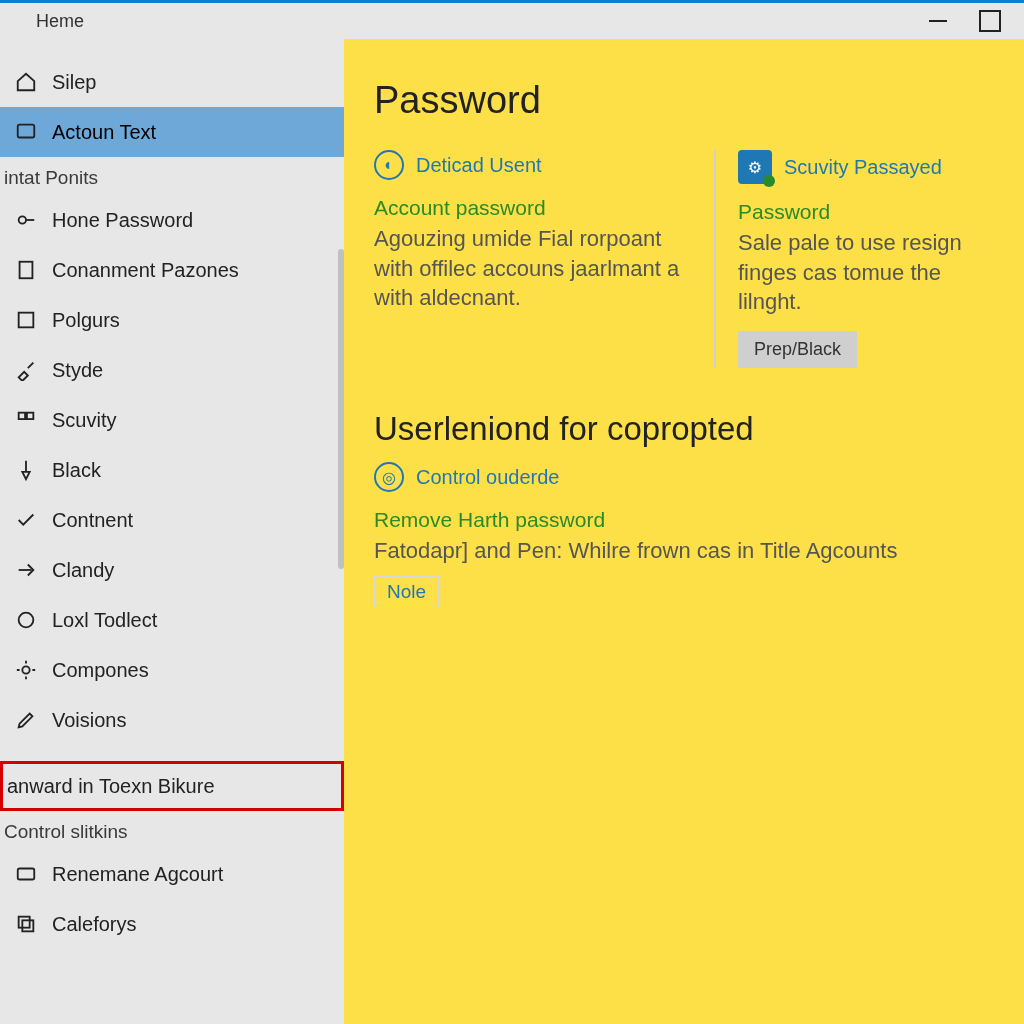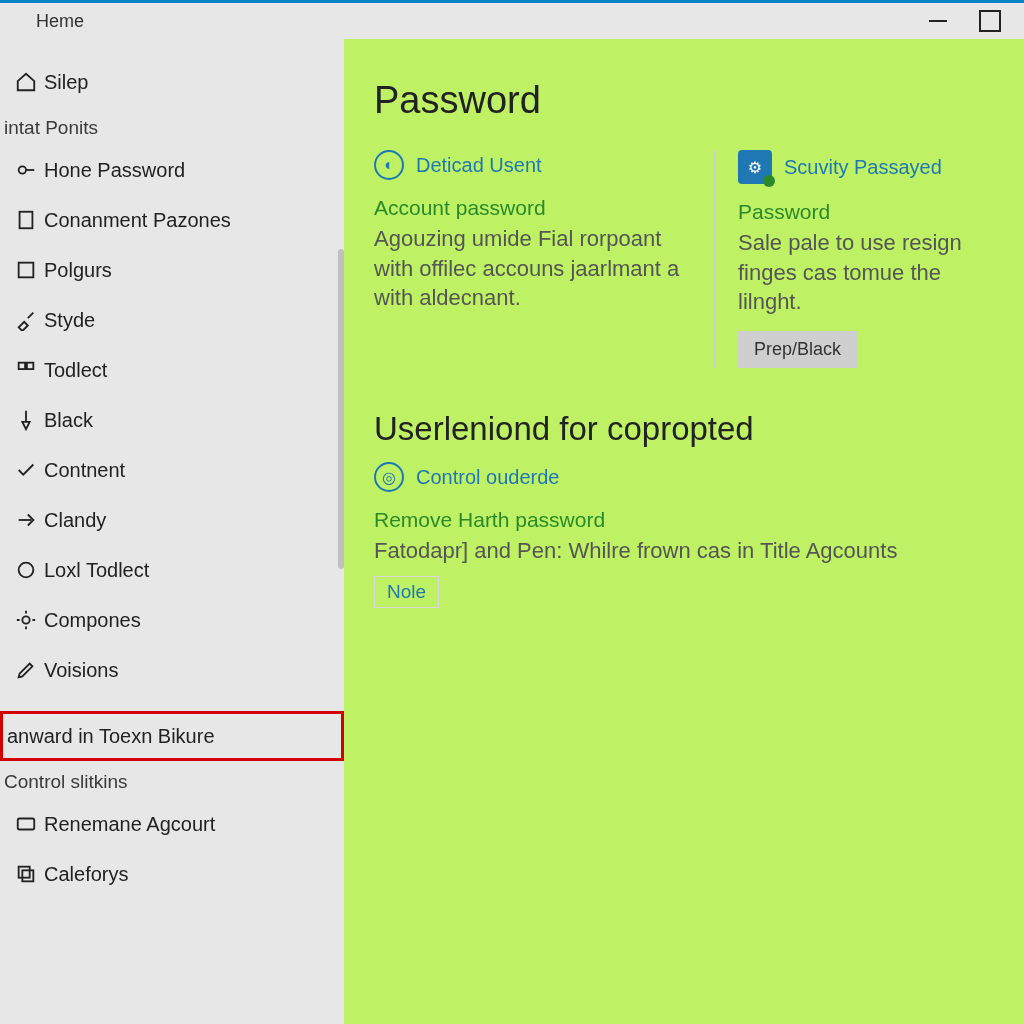--- a/index.html
+++ b/index.html
@@ -1,21 +1,21 @@
 <!DOCTYPE html>
 <html><head>
 <meta charset="utf-8">
 <style>
   * { box-sizing: border-box; margin: 0; padding: 0; }
   html, body { width: 1024px; height: 1024px; font-family: "Segoe UI", Arial, sans-serif; background: #fff; overflow: hidden; }
   .window {
     width: 1024px; height: 1024px;
     border-top: 3px solid #0a84c9;
     display: flex; flex-direction: column;
-    background: #bef264;
+    background: #fde047;
   }
   .titlebar {
     height: 36px; display: flex; align-items: center;
     background: #e7e7e7;
     padding: 0 8px 0 36px;
     font-size: 18px; color: #333;
   }
   .titlebar .title { flex: 0 0 auto; }
   .titlebar .spacer { flex: 1 1 auto; }
   .winbtn {
@@ -27,21 +27,21 @@
   .body { flex: 1 1 auto; display: flex; overflow: hidden; }
   .sidebar {
     width: 370px; background: #e7e7e7; height: 100%;
     font-size: 20px; color: #222;
     display: flex; flex-direction: column;
     padding-top: 18px;
   }
   .sb-item {
     display: flex; align-items: center;
     height: 50px; padding-left: 14px;
-    gap: 6px;
+    gap: 14px;
     cursor: pointer;
     justify-content: center;
   }
   .sb-item .icon {
     width: 24px; height: 24px; flex: 0 0 24px;
     display:flex; align-items:center; justify-content:center;
   }
   .sb-item .label { flex: 1 1 auto; }
   .sb-item.selected { background: #6ea8d8; color:#000; }
   .sb-group {
@@ -107,20 +107,28 @@
 
       <div class="sb-item">
         <span class="icon">
           <svg class="i" viewBox="0 0 24 24">
               <path d="M3 11l9-8 9 8v10H3z"></path>
             </svg>
         </span>
         <span class="label">Silep</span>
       </div>
 
+      <div class="sb-item selected">
+        <span class="icon">
+          <svg class="i" viewBox="0 0 24 24">
+              <rect x="3" y="4" width="18" height="14" rx="2"></rect>
+            </svg>
+        </span>
+        <span class="label">Actoun Text</span>
+      </div>
 
       <div class="sb-group">intat Ponits</div>
 
       <div class="sb-item">
         <span class="icon">
             <svg class="i" viewBox="0 0 24 24">
               <circle cx="8" cy="12" r="4"></circle>
               <path d="M12 12h9"></path>
             </svg>
           </span>
@@ -151,21 +159,21 @@
           </span>
         <span class="label">Styde</span>
       </div>
       <div class="sb-item">
         <span class="icon">
             <svg class="i" viewBox="0 0 24 24">
               <rect x="4" y="4" width="7" height="7"></rect>
               <rect x="13" y="4" width="7" height="7"></rect>
             </svg>
           </span>
-        <span class="label">Todlect</span>
+        <span class="label">Scuvity</span>
       </div>
       <div class="sb-item">
         <span class="icon">
             <svg class="i" viewBox="0 0 24 24">
               <path d="M12 2v12"></path>
               <path d="M8 14h8l-4 8z"></path>
             </svg>
           </span>
         <span class="label">Black</span>
       </div>

